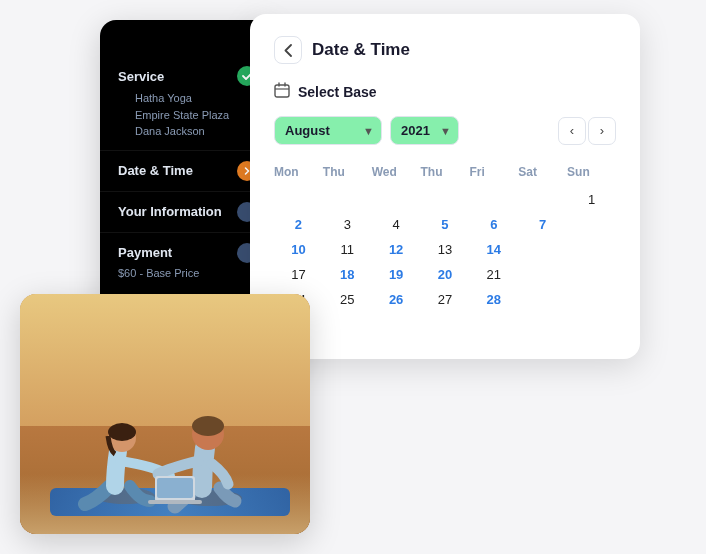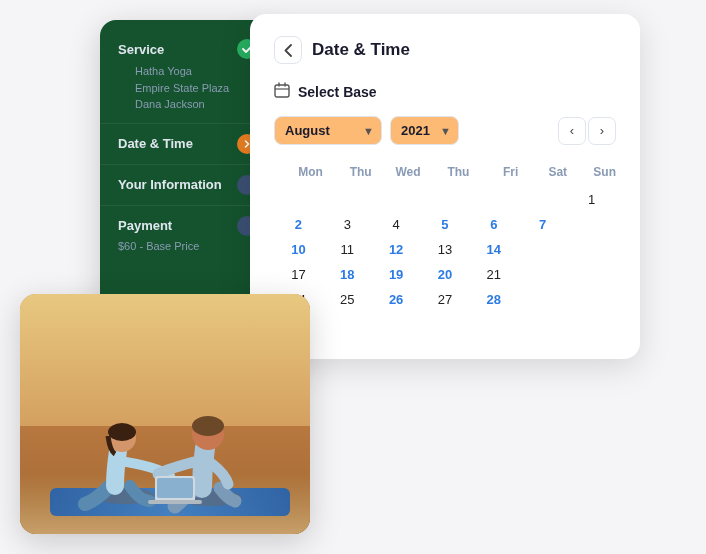--- a/index.html
+++ b/index.html
@@ -17,23 +17,23 @@
       width: 706px;
       height: 554px;
     }
 
     
     .sidebar-card {
       position: absolute;
       top: 20px;
       left: 100px;
       width: 175px;
-      background: #14532d;
+      background: #000000;
       border-radius: 16px;
-      padding: 9px 0 18px 0;
+      padding: 36px 0 18px 0;
       z-index: 2;
       box-shadow: 0 8px 32px rgba(0,0,0,0.18);
       min-height: 290px;
     }
 
     .sidebar-section {
       padding: 10px 18px;
       border-bottom: 1px solid rgba(255,255,255,0.07);
     }
     .sidebar-section:last-child { border-bottom: none; }
@@ -166,21 +166,21 @@
       display: inline-flex;
       align-items: center;
     }
     .dropdown-wrapper select {
       border: 1.5px solid #e0e4ec;
       border-radius: 8px;
       padding: 6px 28px 6px 10px;
       font-size: 13px;
       font-weight: 600;
       color: #1a1a2e;
-      background: #fdba74;
+      background: #86efac;
       appearance: none;
       cursor: pointer;
       outline: none;
     }
     .dropdown-chevron {
       position: absolute;
       right: 8px;
       pointer-events: none;
       color: #555;
       font-size: 11px;
@@ -207,21 +207,21 @@
 
     
     .cal-grid {
       width: 100%;
       border-collapse: collapse;
     }
     .cal-grid th {
       font-size: 12px;
       font-weight: 600;
       color: #8a9bb5;
-      text-align: right;
+      text-align: left;
       padding: 4px 0 8px 0;
     }
     .cal-grid td {
       text-align: center;
       padding: 5px 0;
       font-size: 13px;
       font-weight: 500;
       color: #222;
       cursor: pointer;
       width: 14.28%;

